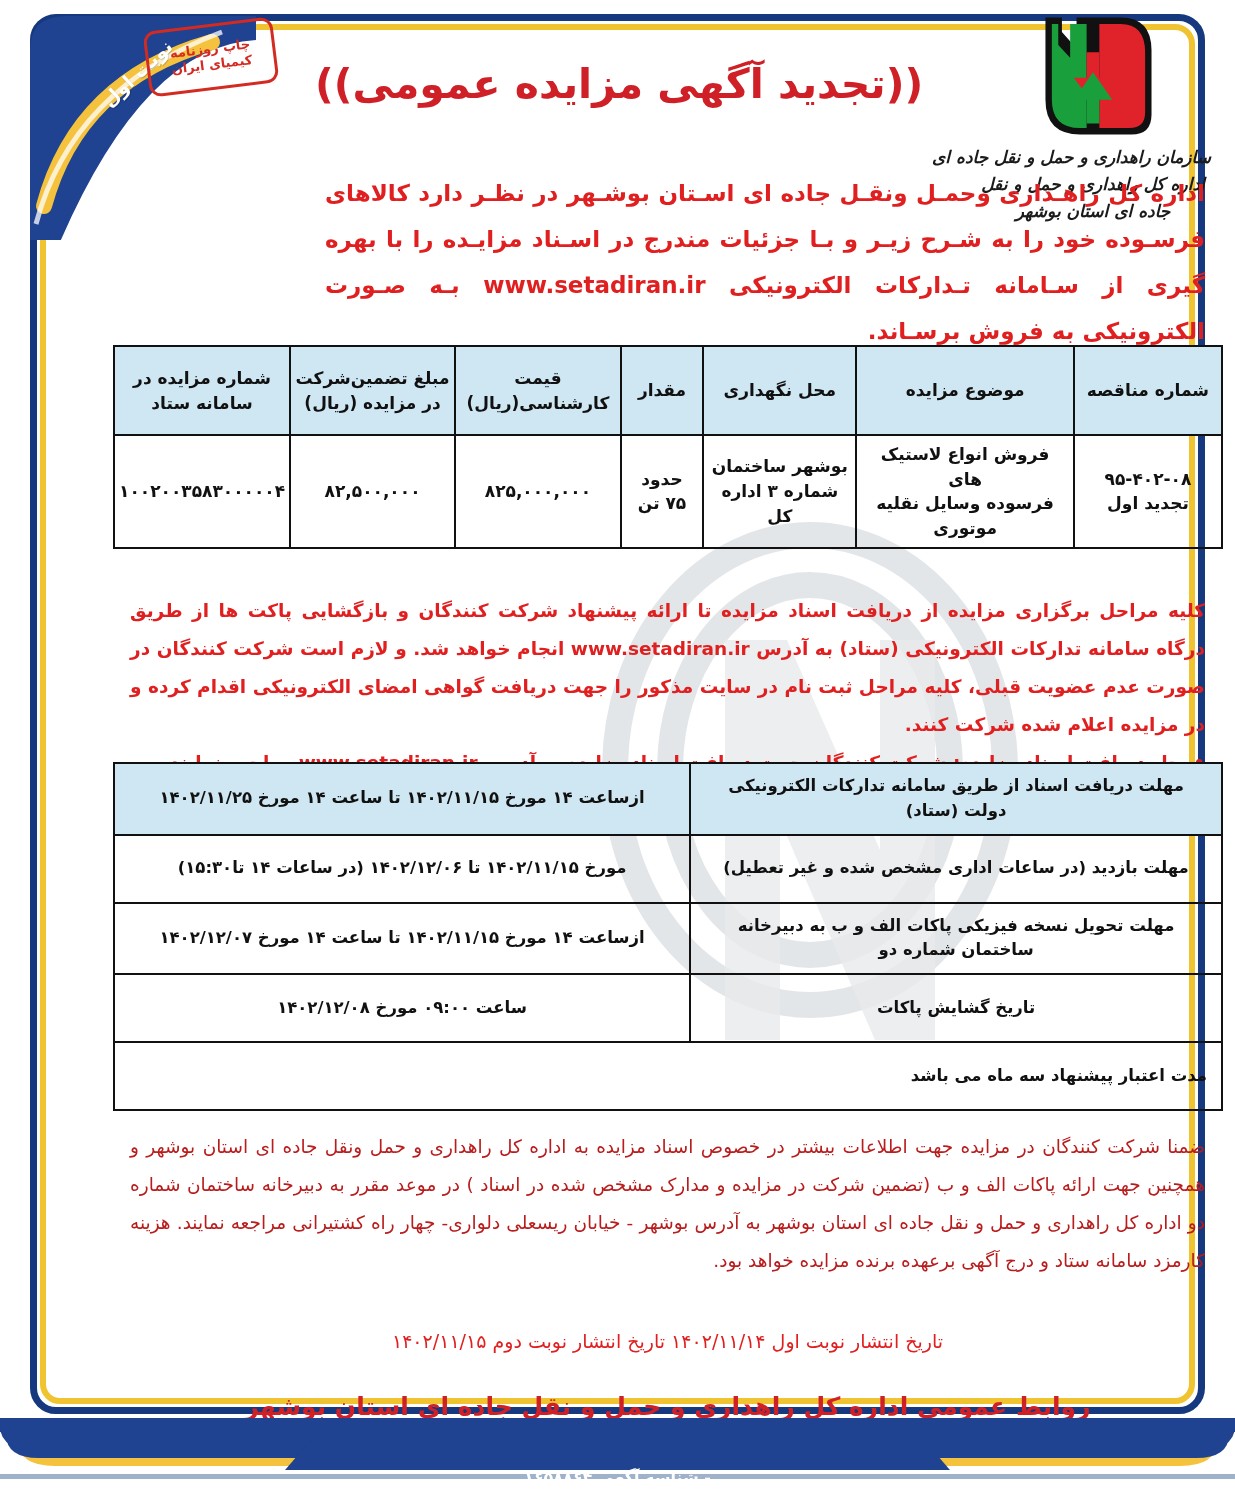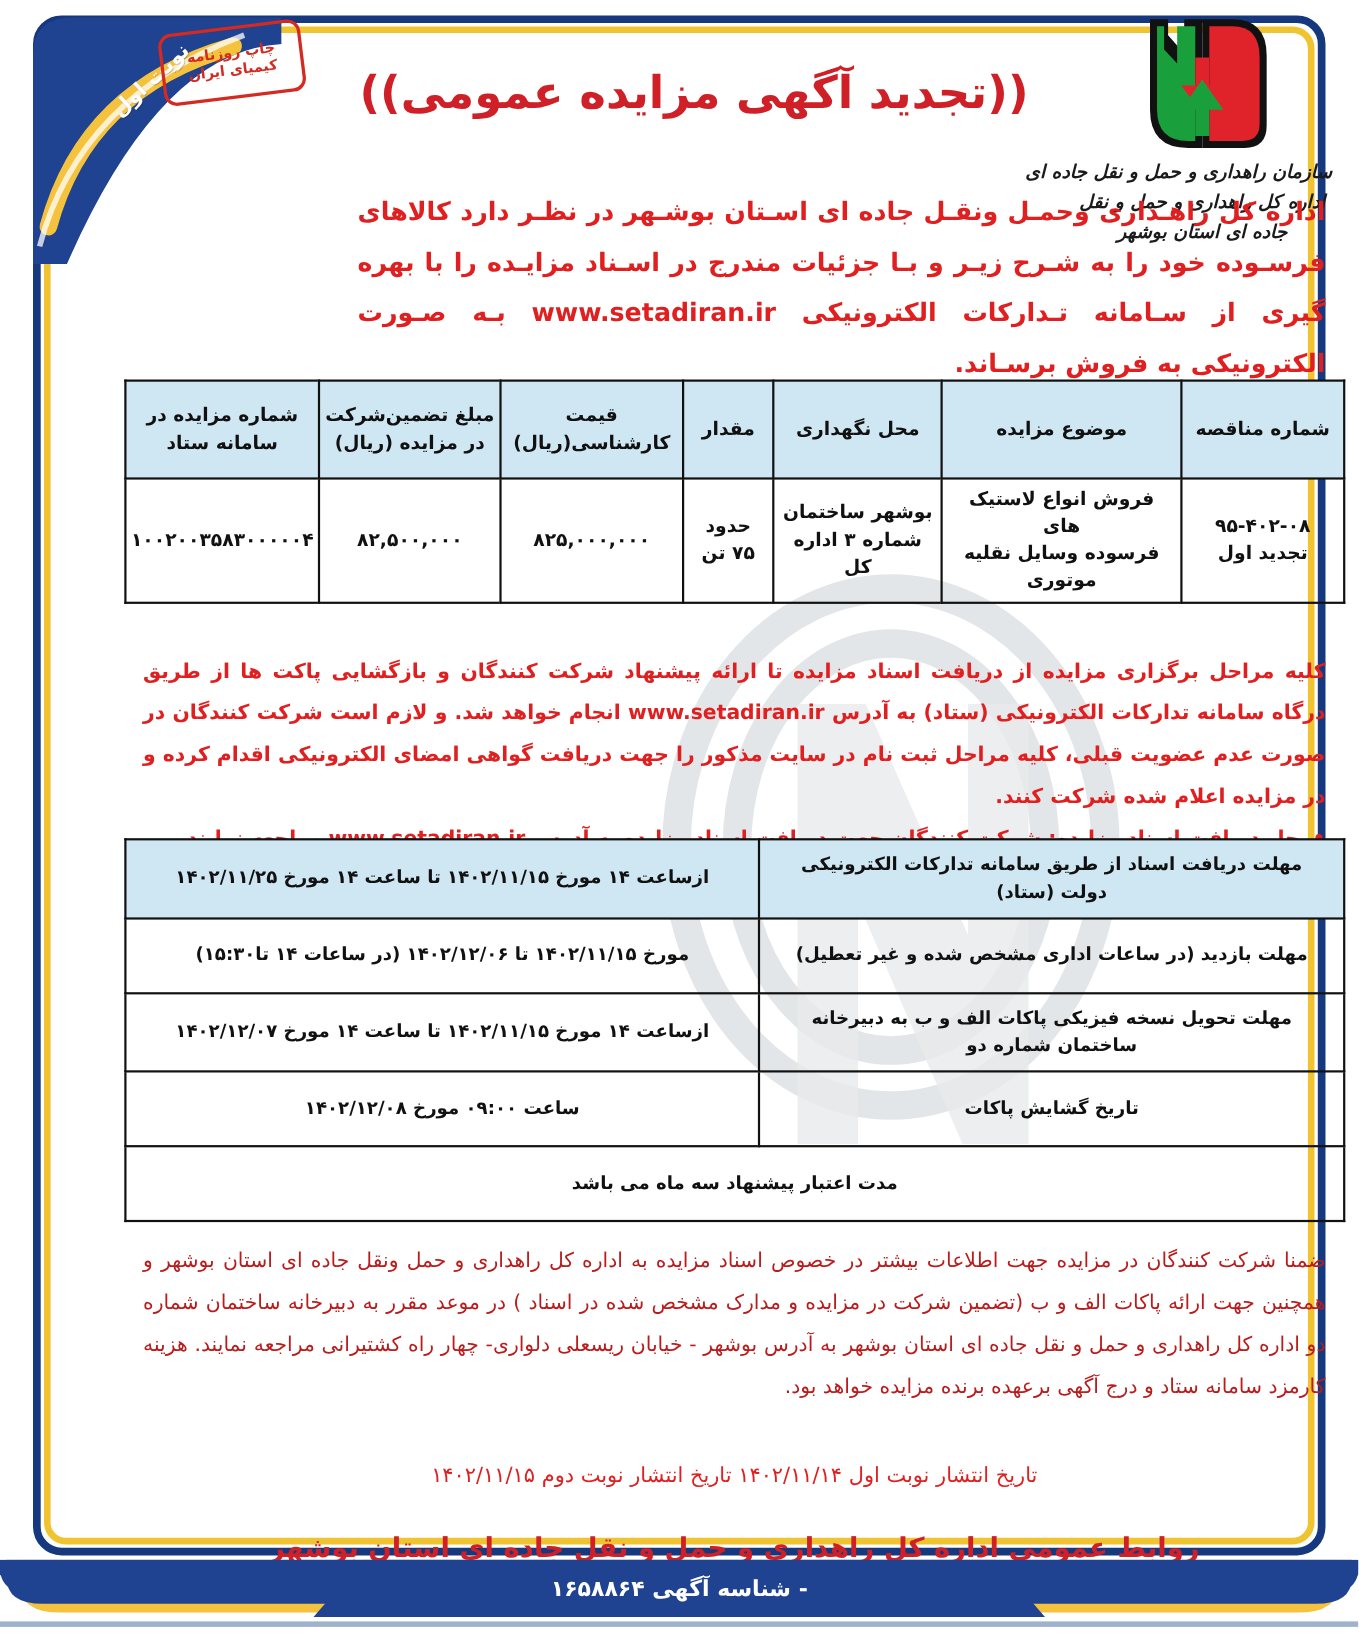--- a/index.html
+++ b/index.html
@@ -47,21 +47,21 @@
     z-index:4;opacity:.55;pointer-events:none;
   }
   
   .logo-box{
     position:absolute;right:24px;top:12px;width:236px;text-align:center;z-index:7;
   }
   .logo-mark{width:128px;height:128px;margin:0 auto;display:block;}
   .logo-text{margin-top:4px;color:#1b1b1b;font-size:17px;line-height:1.6;font-weight:bold;font-style:italic;}
   .logo-text div{white-space:nowrap;}
   .title{
-    position:absolute;right:300px;top:60px;width:620px;text-align:right;z-index:7;
+    position:absolute;right:300px;top:60px;width:620px;text-align:left;z-index:7;
     color:#cf2027;font-weight:bold;font-size:41px;letter-spacing:-1px;
   }
   .intro{
     position:absolute;right:30px;top:170px;width:880px;z-index:7;
     color:#e02020;font-weight:bold;font-size:23px;line-height:2.0;
     text-align:justify;text-justify:inter-word;
   }
   .intro .ltr{direction:ltr;display:inline-block;unicode-bidi:embed;}
   
   table{border-collapse:collapse;width:100%;}
@@ -73,42 +73,42 @@
   .tbl1 th{background:#cfe7f3;font-weight:bold;height:75px;}
   .tbl1 td{background:transparent;height:88px;font-weight:bold;}
   .tbl2{position:absolute;right:12px;top:762px;width:1110px;z-index:7;}
   .tbl2 td{
     border:2px solid #111;font-size:16.5px;color:#111;font-weight:bold;
     padding:10px 14px;height:46px;line-height:1.5;
   }
   .tbl2 td.label{width:48%;text-align:center;}
   .tbl2 td.value{width:52%;text-align:center;}
   .tbl2 tr.hl td{background:#cfe7f3;}
-  .tbl2 td.full{text-align:center;}
+  .tbl2 td.full{}
   
   .closing{
     position:absolute;right:30px;top:1128px;width:1075px;z-index:7;
     color:#b91c1c;font-weight:normal;font-size:18.5px;line-height:2.05;
     text-align:justify;
   }
   .closing p{margin:0 0 4px 0;}
   .closing .center-line{text-align:center;}
   .pubdates{
     position:absolute;right:30px;top:1330px;width:1075px;z-index:7;
     color:#e02020;font-weight:normal;font-size:19px;text-align:center;
   }
   .pr-line{
     position:absolute;right:30px;top:1392px;width:1075px;z-index:7;
     color:#cf2027;font-weight:bold;font-size:25px;text-align:center;
   }
   
   .footer{position:absolute;left:0;top:1418px;width:1235px;height:75px;z-index:10;}
   .footer-text{
-    position:absolute;left:0;top:1432px;width:1235px;text-align:center;z-index:11;
-    color:#ffffff;font-weight:bold;font-size:20px;
+    position:absolute;left:0;top:1468px;width:1235px;text-align:center;z-index:11;
+    color:#ffffff;font-weight:bold;font-size:16px;
   }
 </style>
 </head>
 <body>
 
 <div class="frame-outer"></div>
 <div class="frame-inner"></div>
 <div class="frame-white"></div>
 
 <svg class="watermark" viewBox="0 0 470 560" xmlns="http://www.w3.org/2000/svg">

